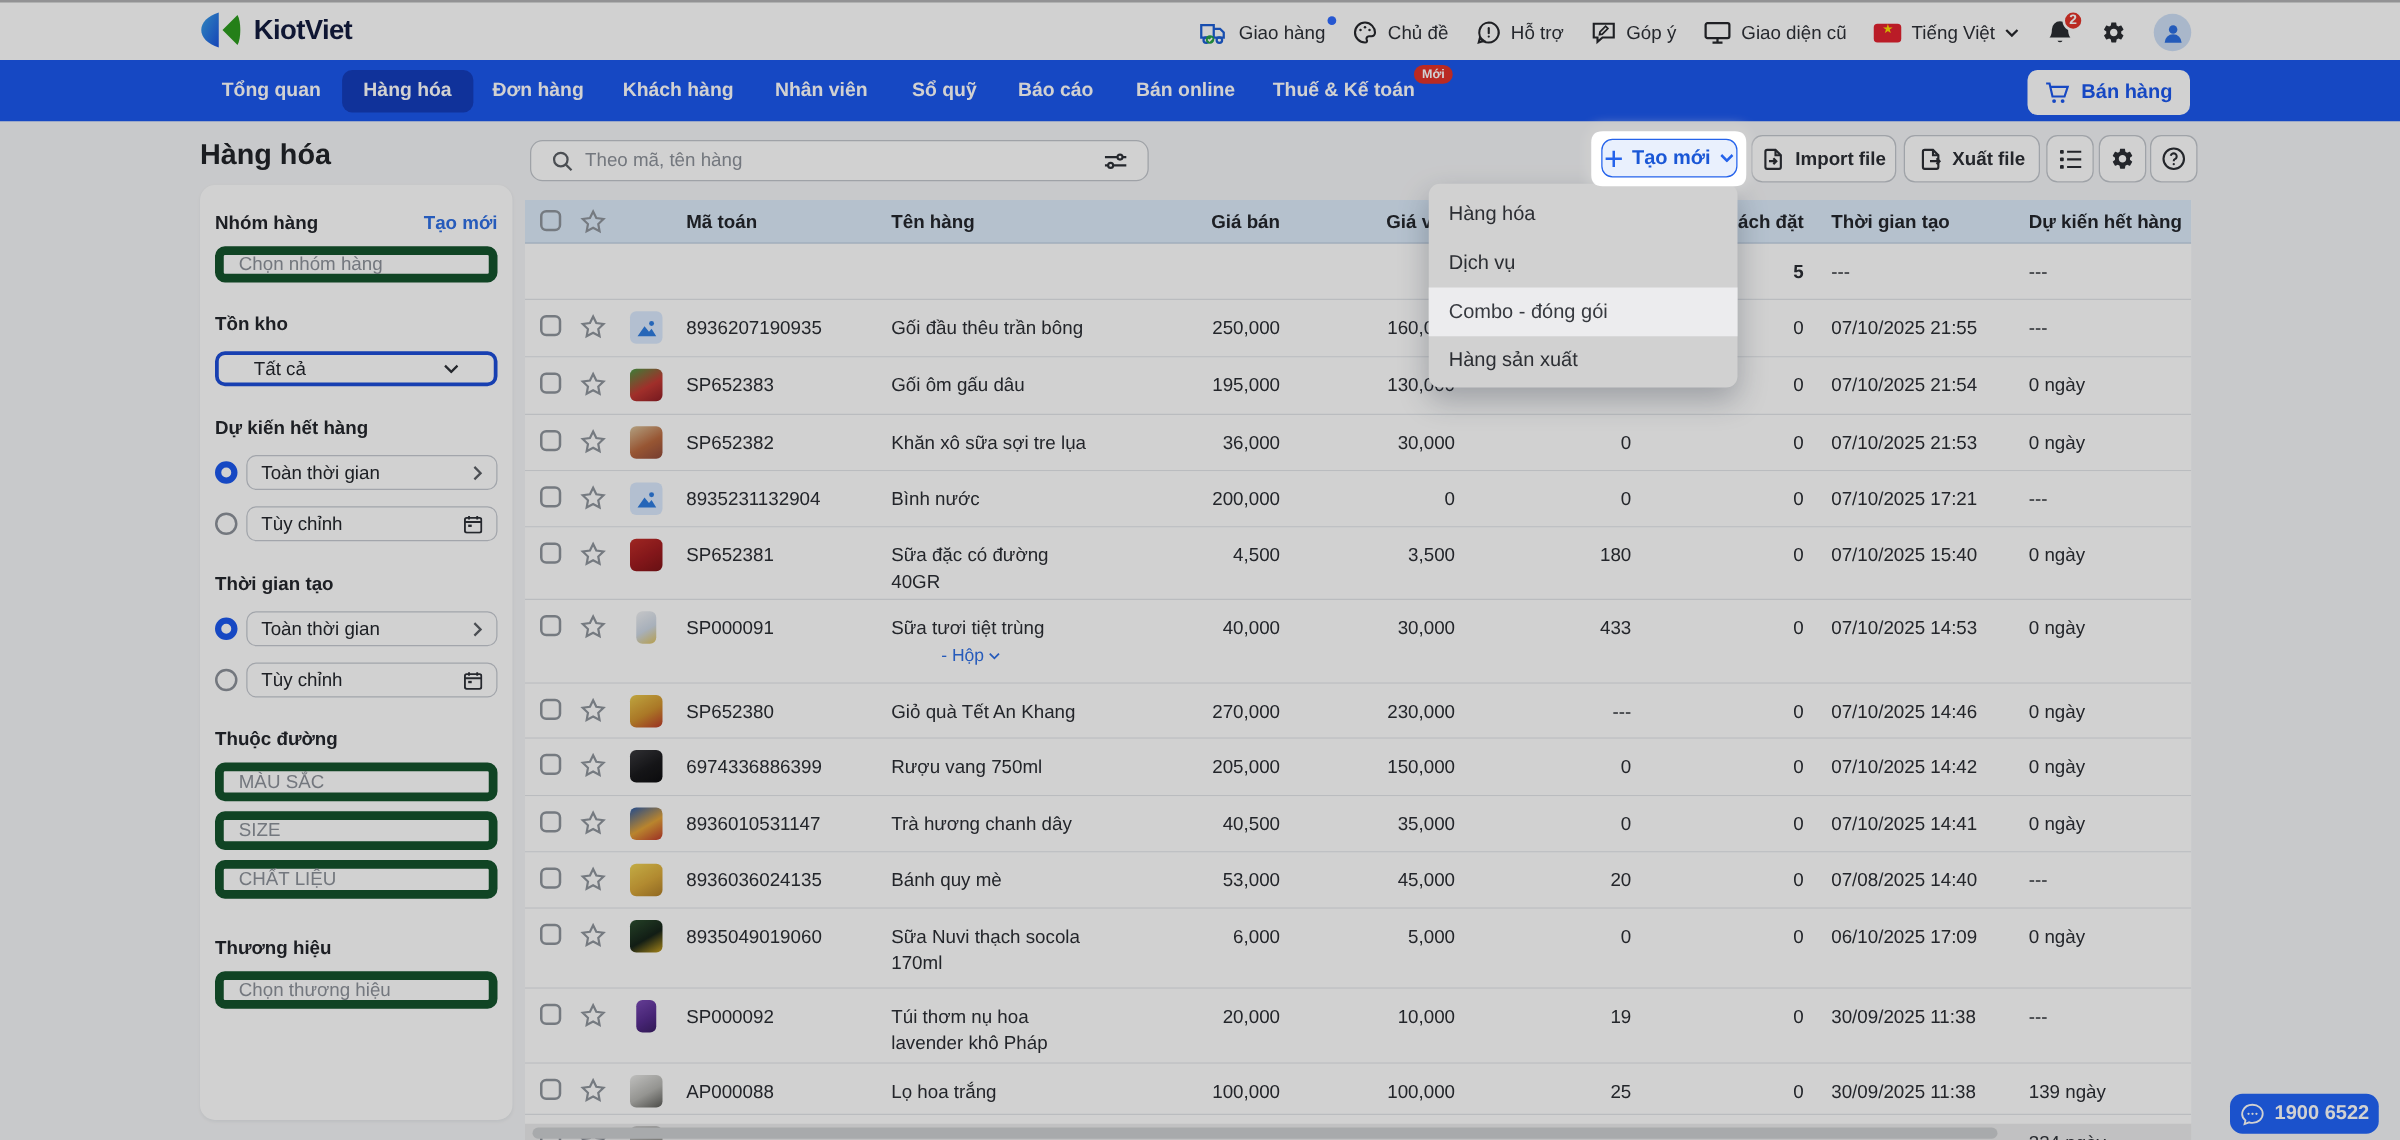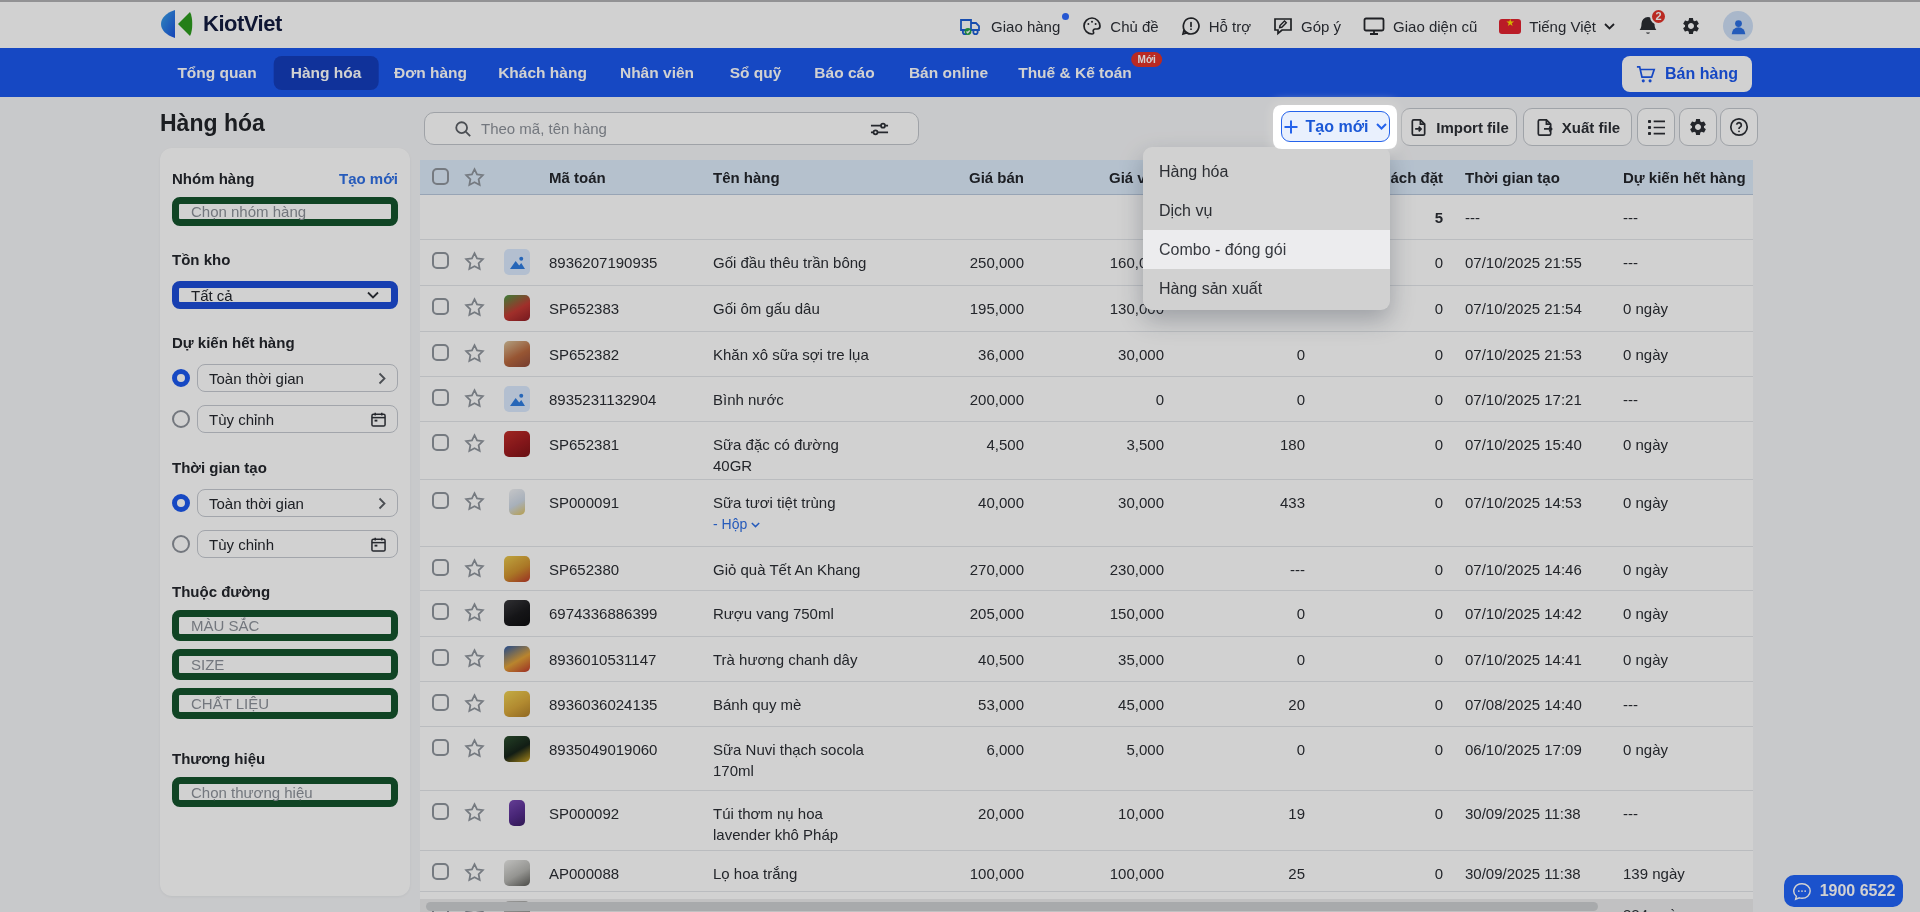--- a/index.html
+++ b/index.html
@@ -38,30 +38,30 @@
   .sec-nha-cung-cap { margin-top:33px; }
   .sec-thuong-hieu { margin-top:31px; }
   .sec-ton-kho .f-label-row, .sec-du-kien-het-hang .f-label-row, .sec-thoi-gian-tao .f-label-row { margin-bottom:13px; }
   .sec-thuoc-tinh .f-input { height:31px; }
   .sec-nha-cung-cap .f-input, .sec-thuong-hieu .f-input { height:30px; }
   .f-label-row { display:flex; align-items:center; justify-content:space-between; margin-bottom:10px; }
   .f-label { font-size:15px; font-weight:bold; color:#24272d; }
   .f-action { font-size:15px; font-weight:bold; color:#2f6fe4; cursor:pointer; }
   .f-input { height:29px; border:7px solid #14532d; border-radius:8px; display:flex; align-items:center; padding:0 12px; font-size:15px; color:#8d929a; background:#fff; margin-bottom:8px; cursor:text; }
   .f-input:last-child { margin-bottom:0; }
-  .f-select { height:28px; border:7px solid #1d4ed8; border-radius:8px; display:flex; align-items:center; justify-content:space-between; padding:0 12px; font-size:15px; color:#24272d; background:#fff; cursor:pointer; }
+  .f-select { height:28px; border:3px solid #1d4ed8; border-radius:8px; display:flex; align-items:center; justify-content:space-between; padding:0 28px; font-size:15px; color:#24272d; background:#fff; cursor:pointer; }
   .f-radio-row { display:flex; align-items:center; gap:7px; margin-bottom:13px; }
   .f-radio-row:last-child { margin-bottom:0; }
   .radio { width:18px; height:18px; border-radius:50%; flex:0 0 18px; cursor:pointer; }
   .radio.on { border:5px solid #1c58ee; background:#fff; }
   .radio.off { border:2px solid #8d929a; background:#fff; }
   .f-btn { flex:1; height:28px; border:1px solid #c6cad1; border-radius:8px; display:flex; align-items:center; justify-content:space-between; padding:0 11px; font-size:15px; color:#24272d; background:#fff; cursor:pointer; }
 
   
-  .searchbar { position:absolute; left:424px; top:112px; width:495px; height:33px; border:1px solid #c2c6cc; border-radius:10px; background:#fff; display:flex; align-items:center; padding:0 29px; gap:9px; }
+  .searchbar { position:absolute; left:424px; top:112px; width:495px; height:33px; border:1px solid #c2c6cc; border-radius:10px; background:#fff; display:flex; align-items:center; padding:0 16px; gap:9px; }
   .searchbar input { border:none; outline:none; flex:1; font-size:15px; color:#2e3138; background:transparent; font-family:"Liberation Sans",sans-serif; }
   .searchbar input::placeholder { color:#8d929a; opacity:1; }
   .tool-btn { position:absolute; top:108px; height:38px; background:#ffffff; border:1px solid #c3c7cd; border-radius:9px; display:flex; align-items:center; justify-content:center; gap:8px; font-size:15px; font-weight:bold; color:#2c2f35; cursor:pointer; }
   #btn-import { left:1401px; width:116px; }
   #btn-export { left:1523px; width:109px; }
   .icon-btn { position:absolute; top:108px; width:38px; height:38px; background:#ffffff; border:1px solid #c3c7cd; border-radius:9px; display:flex; align-items:center; justify-content:center; cursor:pointer; }
   #btn-columns { left:1637px; }
   #btn-settings { left:1679px; }
   #btn-help { left:1720px; }
 
@@ -78,21 +78,21 @@
   .c-ton  { left:685px; width:200px; text-align:right; }
   .c-kdat { left:823px; width:200px; text-align:right; }
   .c-time { left:1045px; } .c-dukien { left:1203px; }
   .h-check { left:12px; padding-top:8px; } .h-star { left:44px; padding-top:7px; }
   .h-gban { left:404px; width:200px; text-align:right; } .h-gvon { left:544px; width:200px; text-align:right; }
   .h-ton { left:685px; width:200px; text-align:right; } .h-kdat { left:823px; width:200px; text-align:right; }
   .checkbox { width:17px; height:17px; border:2px solid #8f959d; border-radius:5px; background:transparent; cursor:pointer; }
   .thumb { width:26px; height:26px; border-radius:5px; }
   .thumb.narrow { width:16px; margin-left:5px; }
   .thumb.ph { background:#dbeafe; display:flex; align-items:center; justify-content:center; }
-  .unit-link { color:#2f6fe4; font-size:14px; margin-top:1px; display:flex; align-items:center; gap:4px; cursor:pointer; }
+  .unit-link { color:#2f6fe4; font-size:14px; margin-top:1px; display:flex; align-items:center; gap:4px; cursor:pointer;margin-left:40px; }
   .sum-bold { font-weight:bold; }
 
   
   .stage { position:absolute; left:1273px; top:105px; width:124px; height:44px; background:#ffffff; border-radius:9px; box-shadow:0 0 9px 4px rgba(255,255,255,0.85); z-index:32; }
   .create-btn { position:absolute; left:1281px; top:111px; width:109px; height:31px; background:#e9f0fd; border:1.5px solid #2563eb; border-radius:9px; display:flex; align-items:center; justify-content:center; gap:8px; font-size:16px; font-weight:bold; color:#1a57d6; cursor:pointer; z-index:34; }
   .dropdown { position:absolute; left:1143px; top:147px; width:247px; height:163px; background:#ffffff; border-radius:9px; box-shadow:0 10px 24px rgba(30,40,60,0.28); z-index:30; padding-top:5px; }
   .dd-item { height:39px; display:flex; align-items:center; padding:0 16px; font-size:16px; color:#36393f; cursor:pointer; }
   .dd-item.hover { background:#ececee; }
 
   

